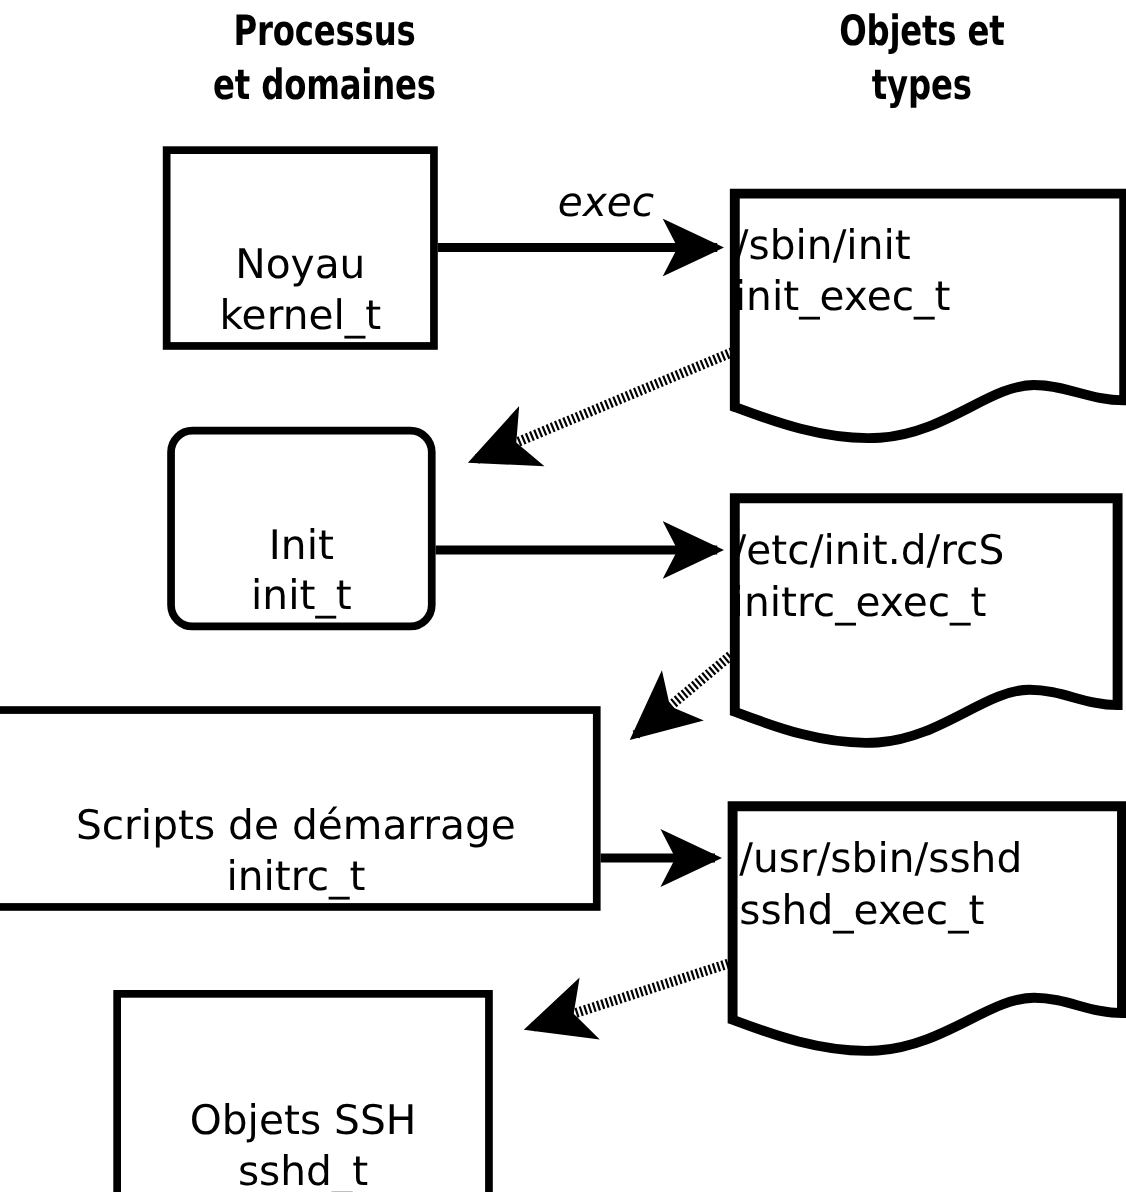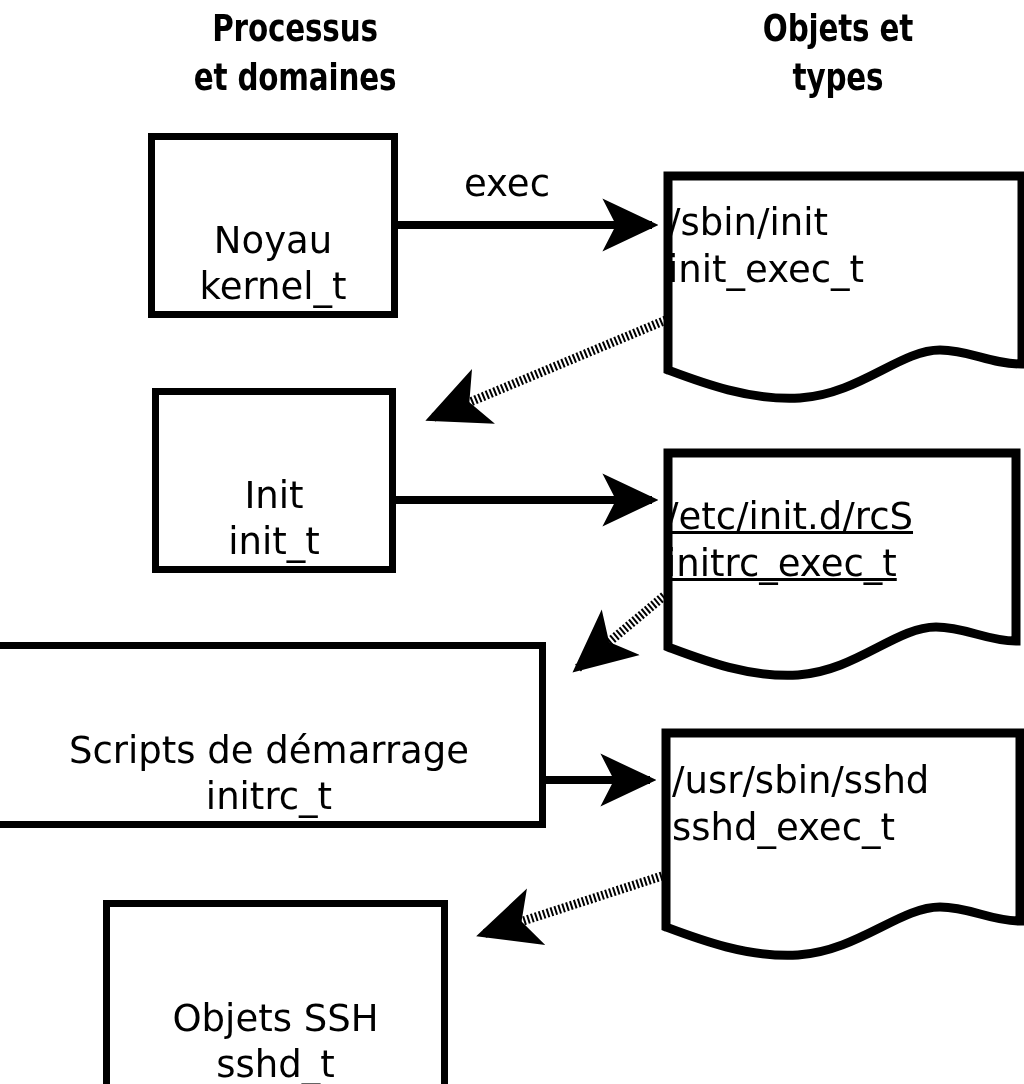--- a/index.html
+++ b/index.html
@@ -46,21 +46,21 @@
   }
   .proc-box .lbl {
     text-align: center;
     font-size: 37px;
     line-height: 1.26;
     color: #000000;
     white-space: pre-line;
   }
 
   #box-kernel  { left: 148px; top: 133px; width: 250px; height: 185px; }
-  #box-init    { left: 152px; top: 388px; width: 244px; height: 185px; }
+  #box-init    { left: 152px; top: 388px; width: 244px; height: 185px; border-radius: 23px; }
   #box-initrc  { left: -8px;  top: 642px; width: 554px; height: 186px; }
   #box-sshd    { left: 103px; top: 900px; width: 345px; height: 196px; }
 
   
   .doc-shape {
     position: absolute;
   }
   .doc-shape svg { display: block; }
   .doc-label {
     position: absolute;
@@ -69,41 +69,41 @@
     line-height: 1.26;
     color: #000000;
     white-space: pre-line;
     pointer-events: none;
   }
 
   #doc-initexec   { left: 660px; top: 168px; }
   #doc-initexec-l { left: 668px; top: 200px; width: 350px; }
 
   #doc-initrcexec   { left: 660px; top: 445px; }
-  #doc-initrcexec-l { left: 666px; top: 494px; width: 352px; text-decoration: underline; }
+  #doc-initrcexec-l { left: 666px; top: 478px; width: 352px; }
 
   #doc-sshdexec   { left: 658px; top: 725px; }
   #doc-sshdexec-l { left: 672px; top: 758px; width: 354px; }
 
   
   #arrows {
     position: absolute;
     left: 0; top: 0;
     width: 1024px; height: 1084px;
     pointer-events: none;
   }
 
   
   .edge-label {
     position: absolute;
     font-size: 37px;
     color: #000000;
     white-space: nowrap;
   }
-  #label-exec { left: 464px; top: 162px; }
+  #label-exec { left: 507px; top: 162px; font-style: italic; }
 </style>
 </head>
 <body>
 
 <div id="canvas">
 
   <div class="col-head" id="head-left">Processus
 et domaines</div>
   <div class="col-head" id="head-right">Objets et
 types</div>

